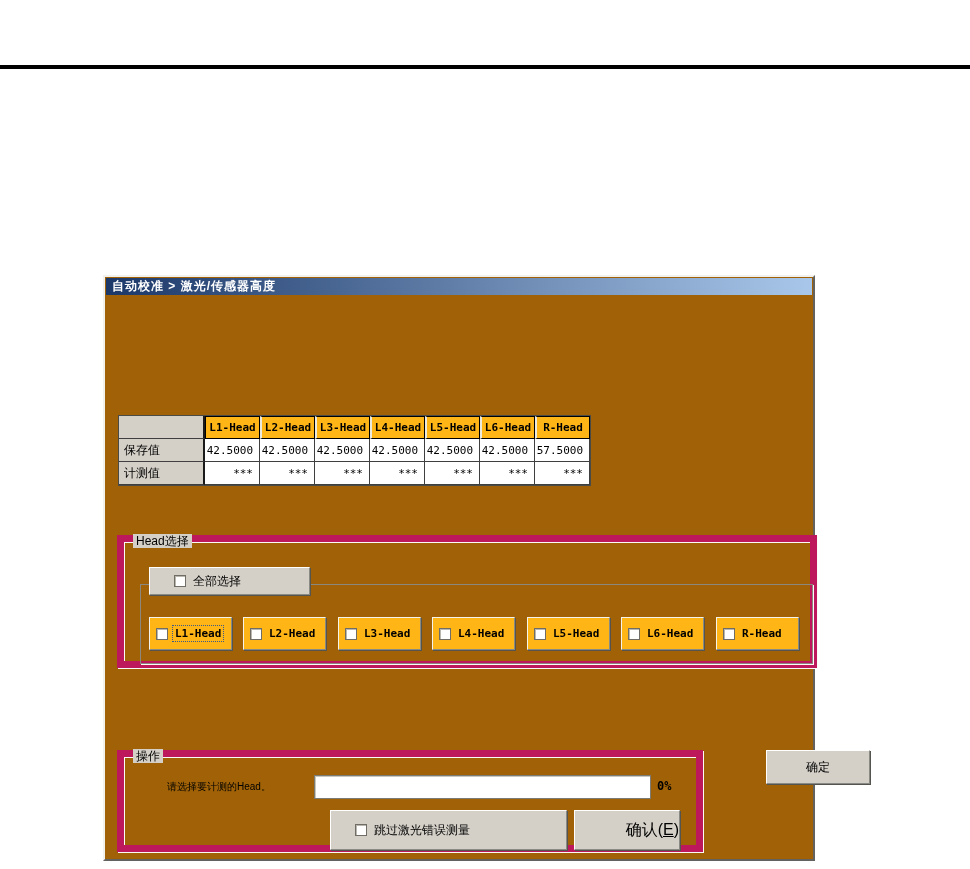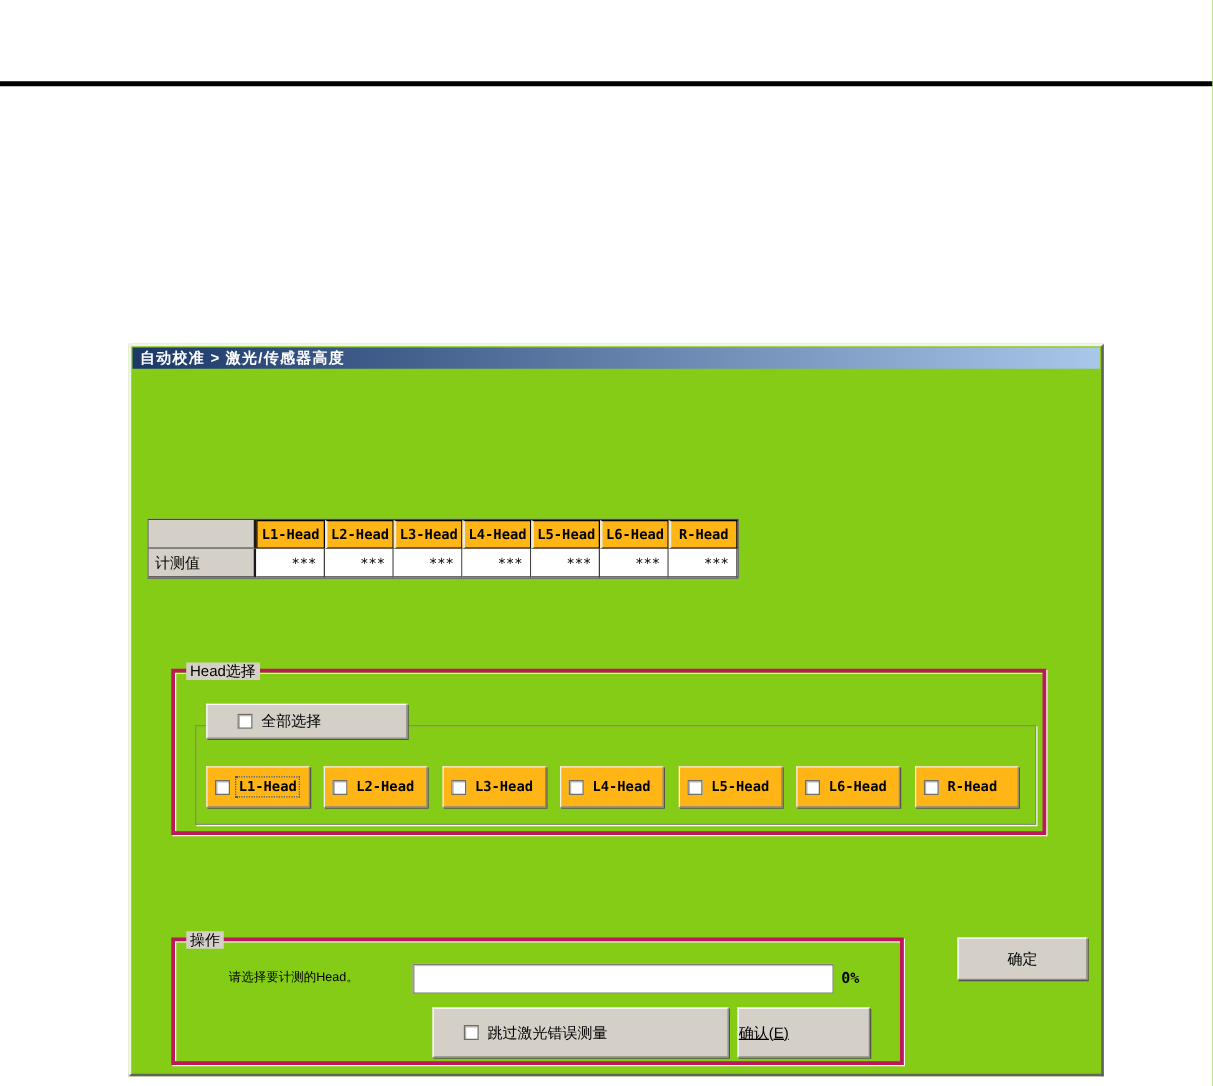--- a/index.html
+++ b/index.html
@@ -17,22 +17,22 @@
     left: 0; top: 65;
     top: 65px;
     width: 970px; height: 4px;
     background: #000;
   }
 
   
   .dialog {
     position: absolute;
     left: 103px; top: 275px;
-    width: 780px; height: 586px;
-    background: #84cc16;
+    width: 712px; height: 586px;
+    background: #a16207;
     border: 2px solid;
     border-color: #f2f1ee #63625e #63625e #f2f1ee;
   }
 
   .titlebar {
     position: absolute;
     left: 1px; right: 1px; top: 1px;
     height: 17px;
     background: linear-gradient(to right, #1b3869, #a9c7ea);
     color: #ffffff;
@@ -87,23 +87,22 @@
     text-align: right;
     padding-right: 6px;
     font-family: "DejaVu Sans Mono", monospace;
     font-size: 11px;
     background: #fff;
   }
 
   
   .groupbox {
     position: absolute;
-    border: 3px solid #be185d;
+    border: 7px solid #be185d;
     box-shadow: 1px 1px 0 #fbfaf8, inset 1px 1px 0 #fbfaf8;
-    margin-left: 20px;
   }
   .grouplabel {
     position: absolute;
     top: -8px; left: 9px;
     background: #d4d0c8;
     padding: 0 3px;
     font-size: 12px;
     line-height: 14px;
   }
 
@@ -179,23 +178,22 @@
     height: 24px; line-height: 22px;
     font-size: 12px;
     font-family: "DejaVu Sans Mono", monospace;
     font-weight: bold;
   }
   .btn-skip { left: 206px; top: 53px; width: 237px; height: 40px; }
   .btn-confirm {
     position: absolute;
     left: 450px; top: 53px;
     width: 106px; height: 40px;
-    justify-content: flex-start;
-    font-size: 12px;
-    text-decoration: underline;
+    justify-content: flex-end;
+    font-size: 16px;
   }
   .btn-confirm .key { text-decoration: underline; }
 
   
   .btn-main {
     position: absolute;
     justify-content: center;
     font-size: 12px;
   }
   .btn-ok     { left: 661px; top: 473px; width: 104px; height: 34px; }
@@ -216,20 +214,30 @@
       <th class="corner"></th>
       <th class="head first">L1-Head</th>
       <th class="head">L2-Head</th>
       <th class="head">L3-Head</th>
       <th class="head">L4-Head</th>
       <th class="head">L5-Head</th>
       <th class="head">L6-Head</th>
       <th class="head">R-Head</th>
     </tr>
     <tr>
+      <td class="rowlabel">保存值</td>
+      <td class="val">42.5000</td>
+      <td class="val">42.5000</td>
+      <td class="val">42.5000</td>
+      <td class="val">42.5000</td>
+      <td class="val">42.5000</td>
+      <td class="val">42.5000</td>
+      <td class="val">57.5000</td>
+    </tr>
+    <tr>
       <td class="rowlabel">计测值</td>
       <td class="val">***</td>
       <td class="val">***</td>
       <td class="val">***</td>
       <td class="val">***</td>
       <td class="val">***</td>
       <td class="val">***</td>
       <td class="val">***</td>
     </tr>
   </tbody>

